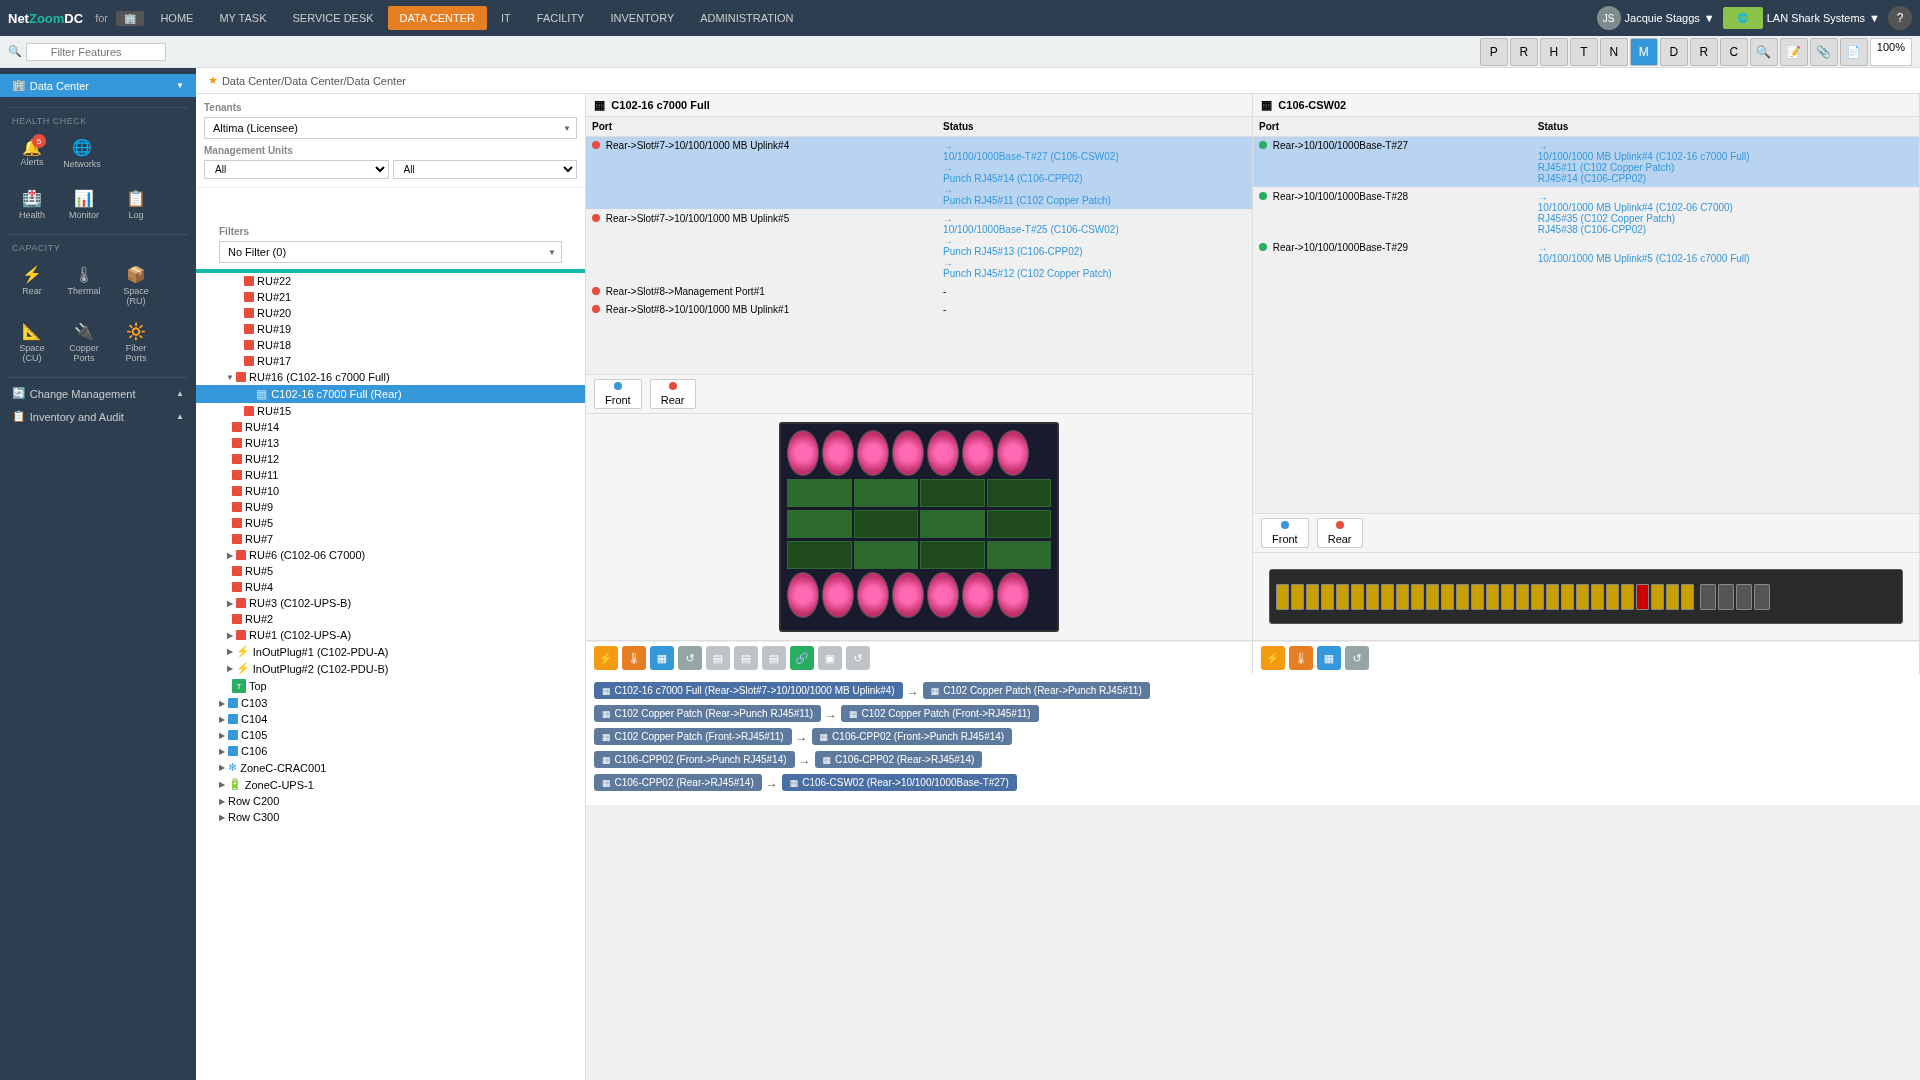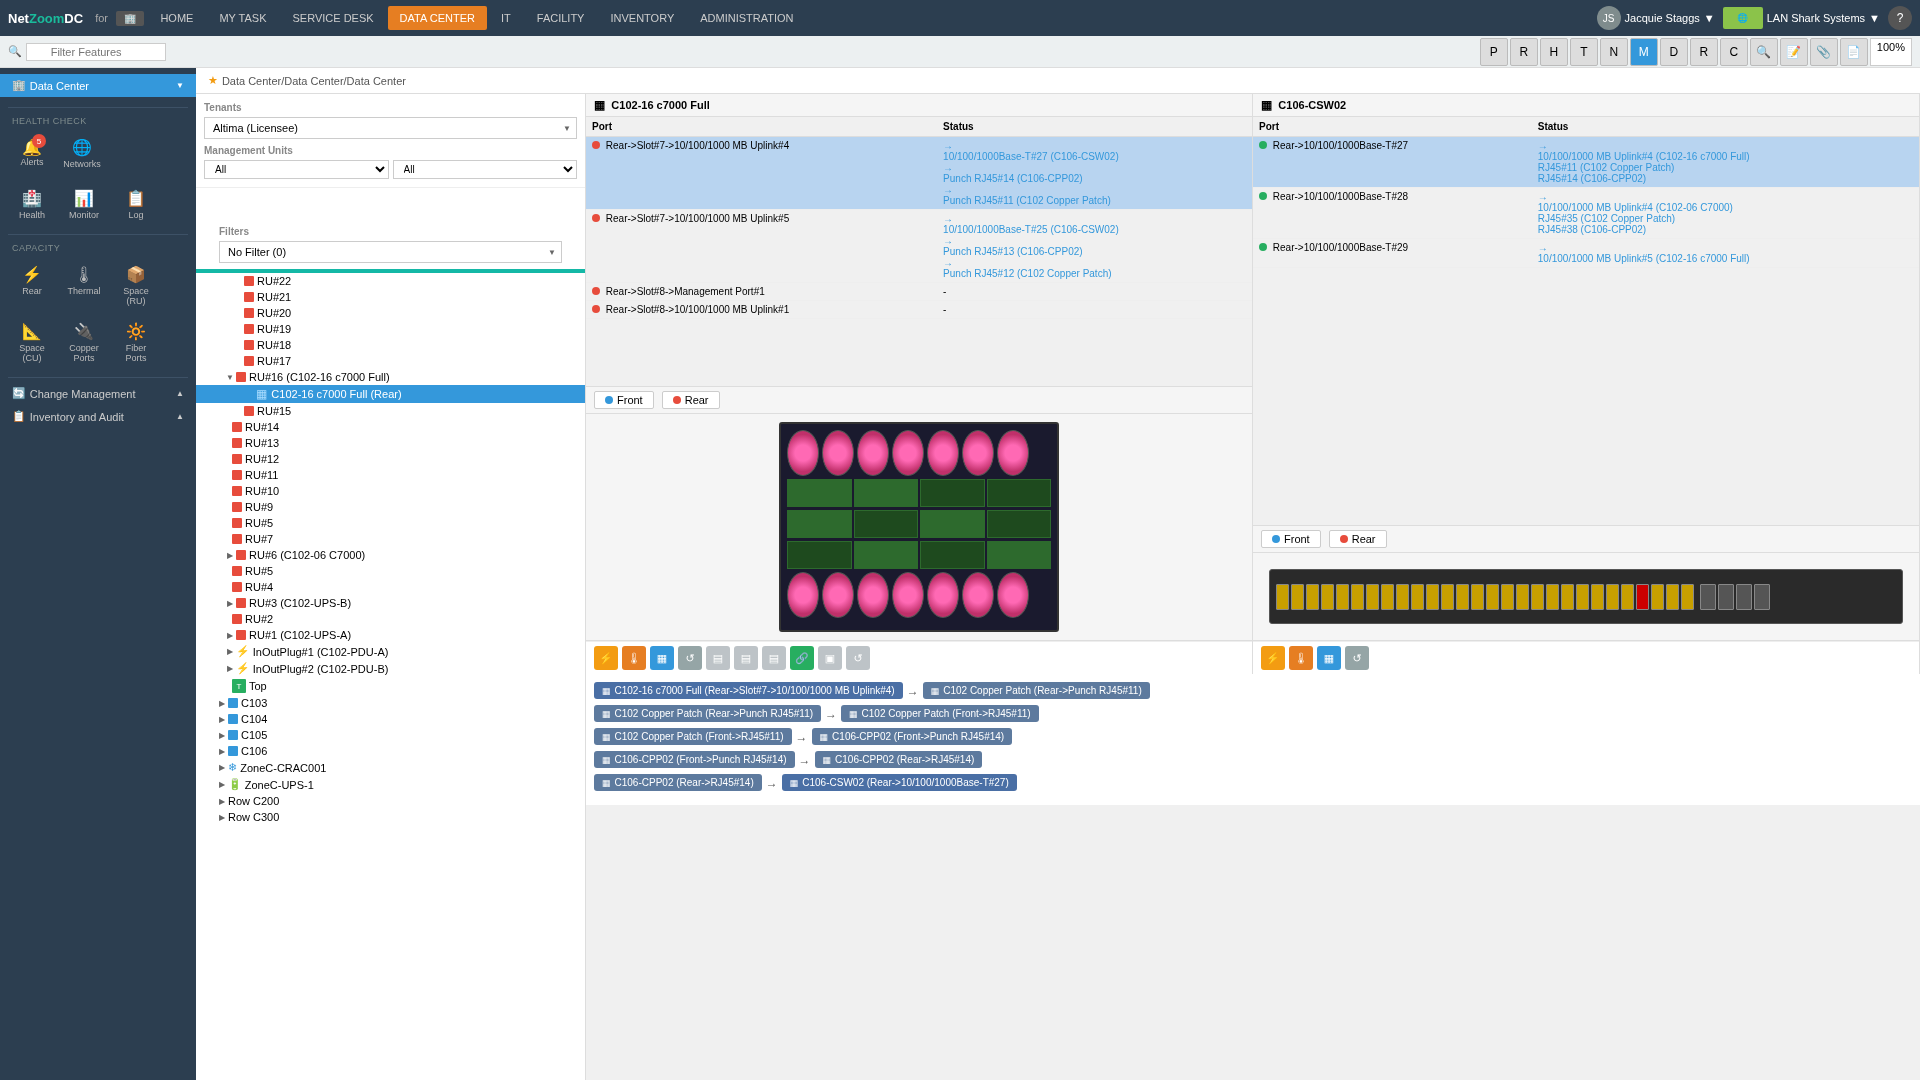--- a/index.html
+++ b/index.html
@@ -86,21 +86,21 @@
     .port-table td { padding: 3px 6px; border-bottom: 1px solid #eee; vertical-align: top; }
     .port-table tr.selected { background: #b8d4f0; }
     .port-status-dot { width: 8px; height: 8px; border-radius: 50%; display: inline-block; margin-right: 3px; }
     .port-status-red { background: #e74c3c; }
     .port-status-green { background: #27ae60; }
     .status-link { color: #3498db; cursor: pointer; text-decoration: none; display: block; }
     .status-arrow { color: #3498db; margin-right: 2px; }
 
     
     .view-controls { display: flex; align-items: center; padding: 4px 8px; background: #f5f5f5; border-top: 1px solid #ddd; border-bottom: 1px solid #ddd; gap: 8px; }
-    .view-btn { padding: 2px 10px; border: 1px solid #ccc; background: white; cursor: pointer; font-size: 11px; border-radius: 2px; display: flex; align-items: center; gap: 4px; }
+    .view-btn { padding: 2px 10px; border: 1px solid #ccc; background: white; cursor: pointer; font-size: 11px; border-radius: 2px; display: flex; align-items: center; gap: 4px; flex-direction: column; }
     .view-btn .front-dot { width: 8px; height: 8px; border-radius: 50%; }
     .view-btn.front-btn .front-dot { background: #3498db; }
     .view-btn.rear-btn .front-dot { background: #e74c3c; }
 
     
     .device-viz { padding: 8px; display: flex; justify-content: center; background: #f5f5f5; border-bottom: 1px solid #ddd; }
 
     
     .action-icons { display: flex; gap: 4px; padding: 4px 8px; background: white; border-top: 1px solid #eee; }
     .action-icon { width: 24px; height: 24px; border-radius: 3px; display: flex; align-items: center; justify-content: center; font-size: 11px; cursor: pointer; }

